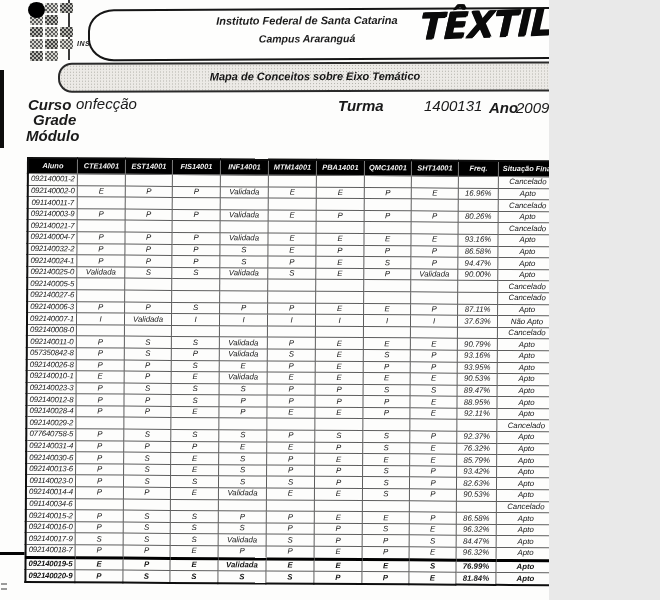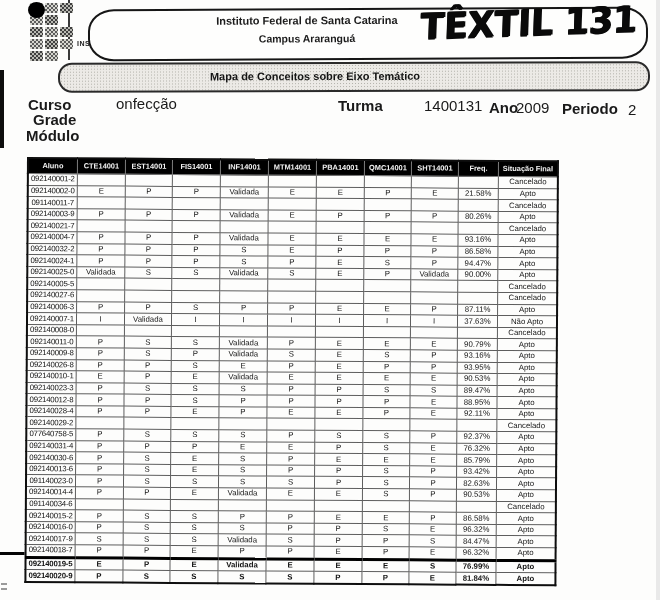--- a/index.html
+++ b/index.html
@@ -1,18 +1,18 @@
 <!DOCTYPE html>
 <html><head>
 <meta charset="utf-8">
 <style>
   html,body{margin:0;padding:0;}
   body{width:660px;height:600px;overflow:hidden;background:#e9e9e9;
        font-family:"Liberation Sans","DejaVu Sans",sans-serif;}
-  .page{position:relative;width:656px;height:600px;background:#fdfdfc;overflow:hidden;color:#111;}
+  .page{position:relative;width:549px;height:600px;background:#fdfdfc;overflow:hidden;color:#111;font-style:italic;}
 
   
   .left-bar{position:absolute;left:0;top:70px;width:4px;height:78px;background:#0d0d0d;}
   .top-vline{position:absolute;left:68px;top:0;width:2px;height:60px;background:#3a3a3a;}
   .bottom-noise{position:absolute;left:1px;top:583px;width:8px;height:14px;}
   .bottom-noise i{display:block;width:6px;height:2px;background:#9a9a9a;margin-bottom:3px;}
   .left-thick-line{position:absolute;left:0;top:552px;width:118px;height:3px;background:#050505;}
 
   
   .logo{position:absolute;left:30px;top:3px;width:46px;height:62px;
@@ -42,21 +42,21 @@
         border:2px solid #2a2a2a;border-radius:14px;
         background-color:#eceae6;
         background-image:radial-gradient(circle,#b3b2ab 0.6px,transparent 0.8px);
         background-size:3px 3px;transform:rotate(-0.15deg);}
   .bar2 .txt{position:absolute;left:0;top:6px;width:510px;text-align:center;
         font-size:11px;font-weight:bold;color:#151515;}
 
   
   .meta span{position:absolute;font-size:15px;color:#1a1a1a;white-space:nowrap;}
   .meta .lab{font-weight:bold;}
-  .m-curso-l{left:28px;top:96px;} .m-curso-v{left:76px;top:95px;margin-left:40px;}
+  .m-curso-l{left:28px;top:96px;} .m-curso-v{left:76px;top:95px;}
   .m-turma-l{left:338px;top:97px;} .m-turma-v{left:424px;top:97px;}
   .m-ano-l{left:489px;top:99px;} .m-ano-v{left:516px;top:99px;}
   .m-per-l{left:562px;top:100px;} .m-per-v{left:628px;top:101px;}
   .m-grade-l{left:33px;top:111px;} .m-mod-l{left:26px;top:127px;}
 
   
   table.grades{position:absolute;left:27px;top:157px;width:518px;
         border-collapse:collapse;table-layout:fixed;
         transform:rotate(0.35deg);transform-origin:left top;
         border:2px solid #0e0e0e;background:#fdfdfc;}
@@ -160,21 +160,21 @@
         <tr>
           <td class="col0">092140002-0</td>
           <td class="col1">E</td>
           <td class="col2">P</td>
           <td class="col3">P</td>
           <td class="col4">Validada</td>
           <td class="col5">E</td>
           <td class="col6">E</td>
           <td class="col7">P</td>
           <td class="col8">E</td>
-          <td class="col9">21.58%</td>
+          <td class="col9">16.96%</td>
           <td class="col10">Apto</td>
         </tr>
         <tr>
           <td class="col0">091140011-7</td>
           <td class="col1"></td>
           <td class="col2"></td>
           <td class="col3"></td>
           <td class="col4"></td>
           <td class="col5"></td>
           <td class="col6"></td>
@@ -333,21 +333,21 @@
           <td class="col3">S</td>
           <td class="col4">Validada</td>
           <td class="col5">P</td>
           <td class="col6">E</td>
           <td class="col7">E</td>
           <td class="col8">E</td>
           <td class="col9">90.79%</td>
           <td class="col10">Apto</td>
         </tr>
         <tr>
-          <td class="col0">092140009-8</td>
+          <td class="col0">057350842-8</td>
           <td class="col1">P</td>
           <td class="col2">S</td>
           <td class="col3">P</td>
           <td class="col4">Validada</td>
           <td class="col5">S</td>
           <td class="col6">E</td>
           <td class="col7">S</td>
           <td class="col8">P</td>
           <td class="col9">93.16%</td>
           <td class="col10">Apto</td>

